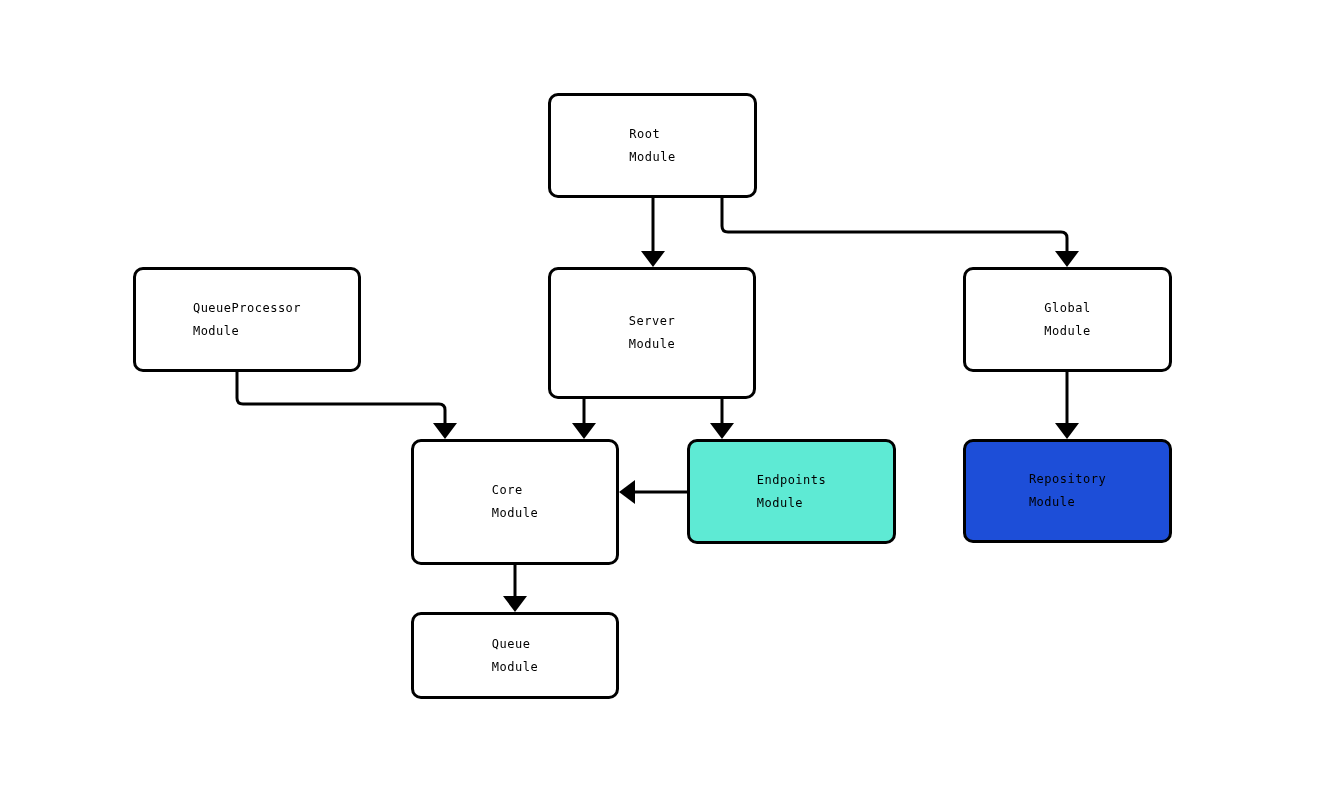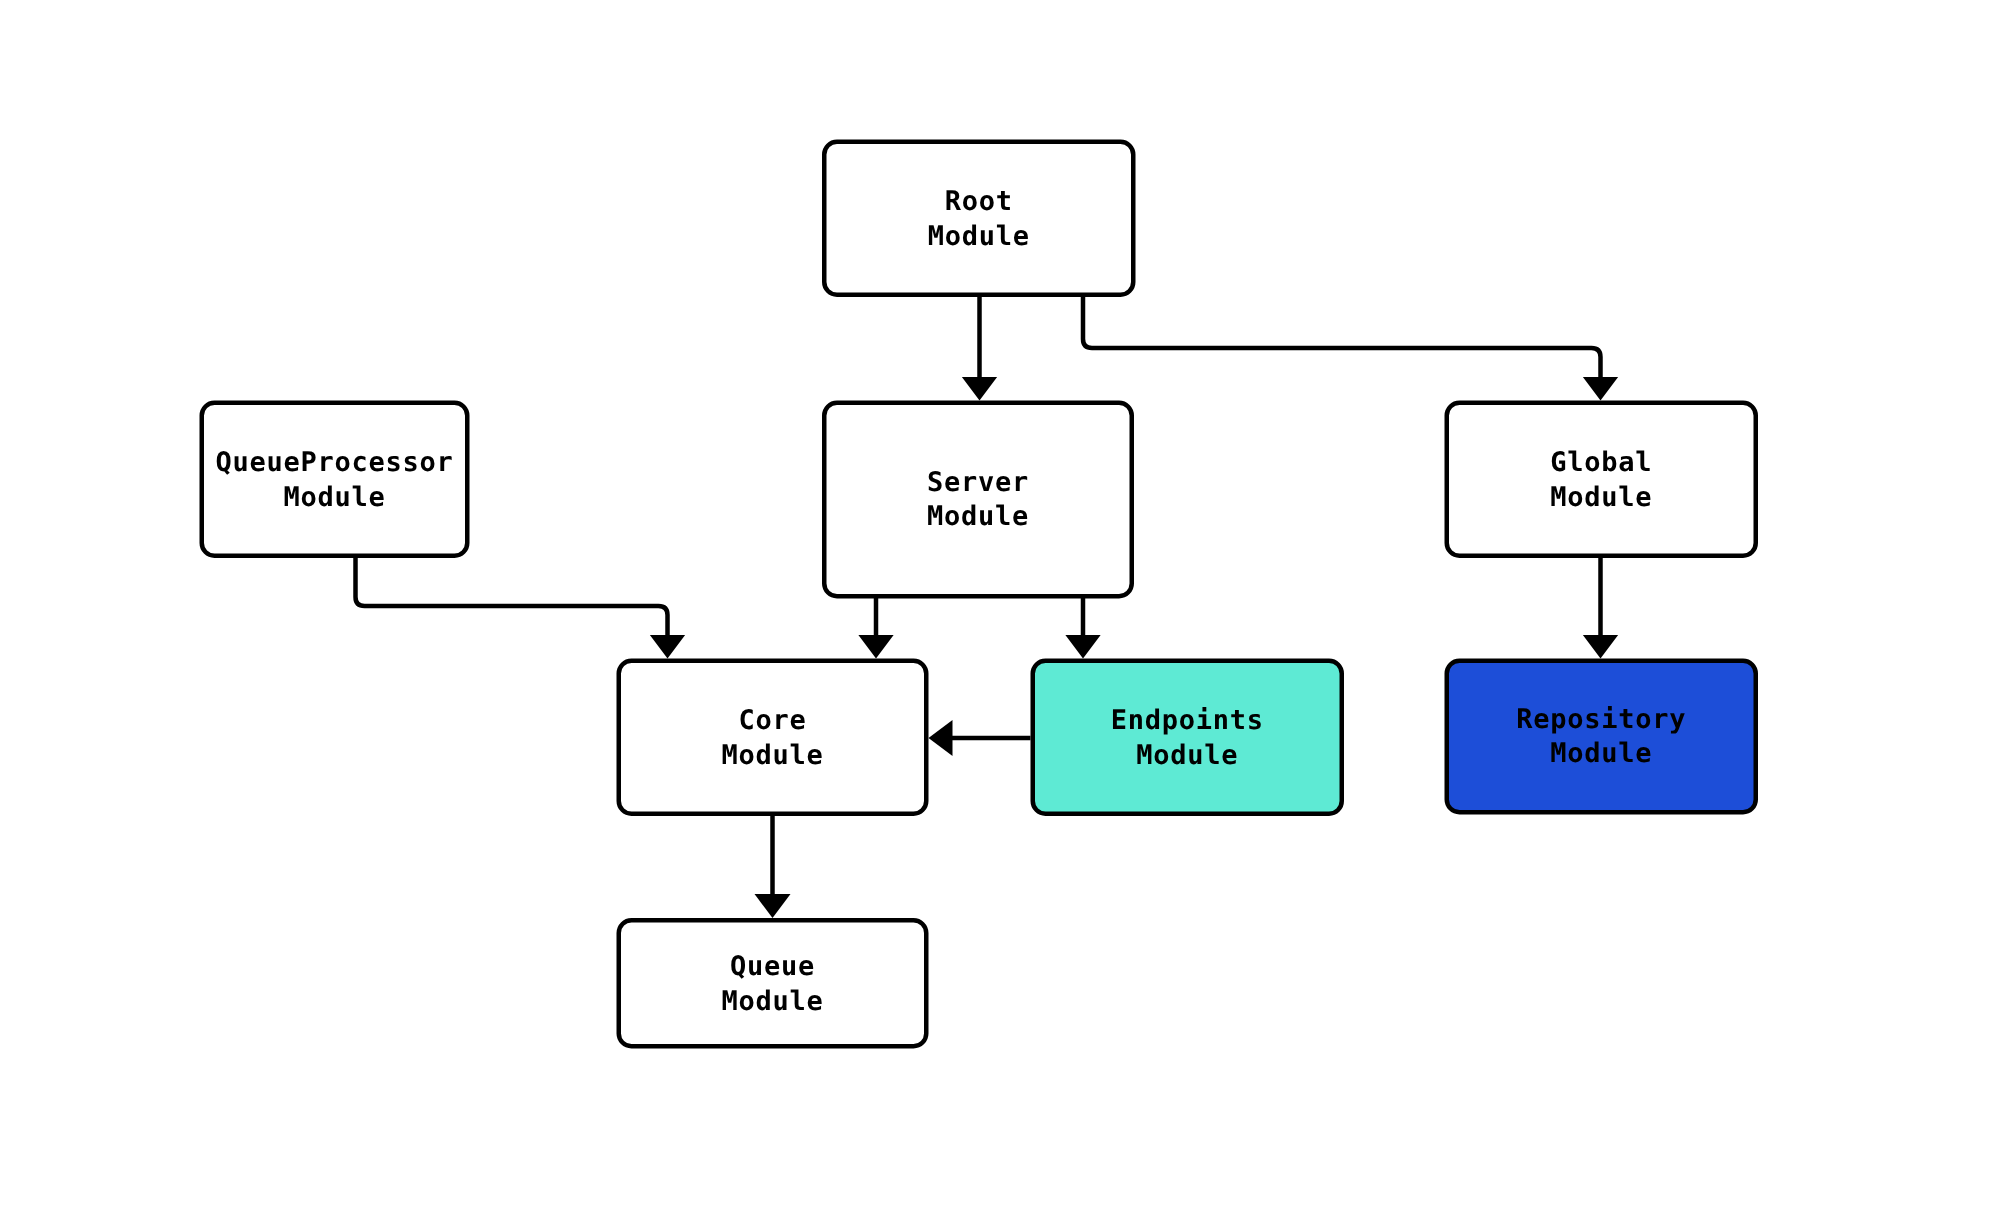--- a/index.html
+++ b/index.html
@@ -33,26 +33,26 @@
     box-sizing: border-box;
     background: #ffffff;
     border: 3px solid #000000;
     border-radius: 10px;
     display: flex;
     align-items: center;
     justify-content: center;
   }
   .node .node-label {
     font-family: "DejaVu Sans Mono", monospace;
-    font-weight: bold;
-    font-size: 18px;
+    font-weight: normal;
+    font-size: 12px;
     line-height: 23px;
     letter-spacing: 0.5px;
     color: #000000;
-    text-align: center;
+    text-align: left;
     white-space: pre-line;
   }
 </style>
 </head>
 <body>
 
 <div class="canvas">
   <svg class="edge-layer" width="1337" height="809" viewBox="0 0 1337 809" xmlns="http://www.w3.org/2000/svg">
     <defs>
       <marker id="arrowhead" markerUnits="userSpaceOnUse" markerWidth="18" markerHeight="26" refX="12" refY="12" orient="auto">
@@ -68,33 +68,33 @@
         <path class="edge" d="M687,492 L623,492" marker-end="url(#arrowhead)" stroke="#000000"></path>
         <path class="edge" d="M1067,372 L1067,435" marker-end="url(#arrowhead)" stroke="#000000"></path>
         <path class="edge" d="M515,544 L515,608" marker-end="url(#arrowhead)" stroke="#000000"></path>
       </g>
   </svg>
   <div id="nodes-layer">
       <div class="node" style="left: 548px; top: 93px; width: 209px; height: 105px; background: rgb(255, 255, 255); border-color: rgb(0, 0, 0);">
         <span class="node-label" style="color: rgb(0, 0, 0);">Root
 Module</span>
       </div>
-      <div class="node" style="left: 133px; top: 267px; width: 180px; height: 105px; background: rgb(255, 255, 255); border-color: rgb(0, 0, 0);">
+      <div class="node" style="left: 133px; top: 267px; width: 228px; height: 105px; background: rgb(255, 255, 255); border-color: rgb(0, 0, 0);">
         <span class="node-label" style="color: rgb(0, 0, 0);">QueueProcessor
 Module</span>
       </div>
       <div class="node" style="left: 548px; top: 267px; width: 208px; height: 132px; background: rgb(255, 255, 255); border-color: rgb(0, 0, 0);">
         <span class="node-label" style="color: rgb(0, 0, 0);">Server
 Module</span>
       </div>
       <div class="node" style="left: 963px; top: 267px; width: 209px; height: 105px; background: rgb(255, 255, 255); border-color: rgb(0, 0, 0);">
         <span class="node-label" style="color: rgb(0, 0, 0);">Global
 Module</span>
       </div>
-      <div class="node" style="left: 411px; top: 439px; width: 208px; height: 105px; background: rgb(255, 255, 255); border-color: rgb(0, 0, 0);">
+      <div class="node" style="left: 411px; top: 439px; width: 208px; height: 126px; background: rgb(255, 255, 255); border-color: rgb(0, 0, 0);">
         <span class="node-label" style="color: rgb(0, 0, 0);">Core
 Module</span>
       </div>
       <div class="node" style="left: 687px; top: 439px; width: 209px; height: 105px; background: #5eead4; border-color: rgb(0, 0, 0);">
         <span class="node-label" style="color: rgb(0, 0, 0);">Endpoints
 Module</span>
       </div>
       <div class="node" style="left: 963px; top: 439px; width: 209px; height: 104px; background: #1d4ed8; border-color: rgb(0, 0, 0);">
         <span class="node-label" style="color: rgb(0, 0, 0);">Repository
 Module</span>

